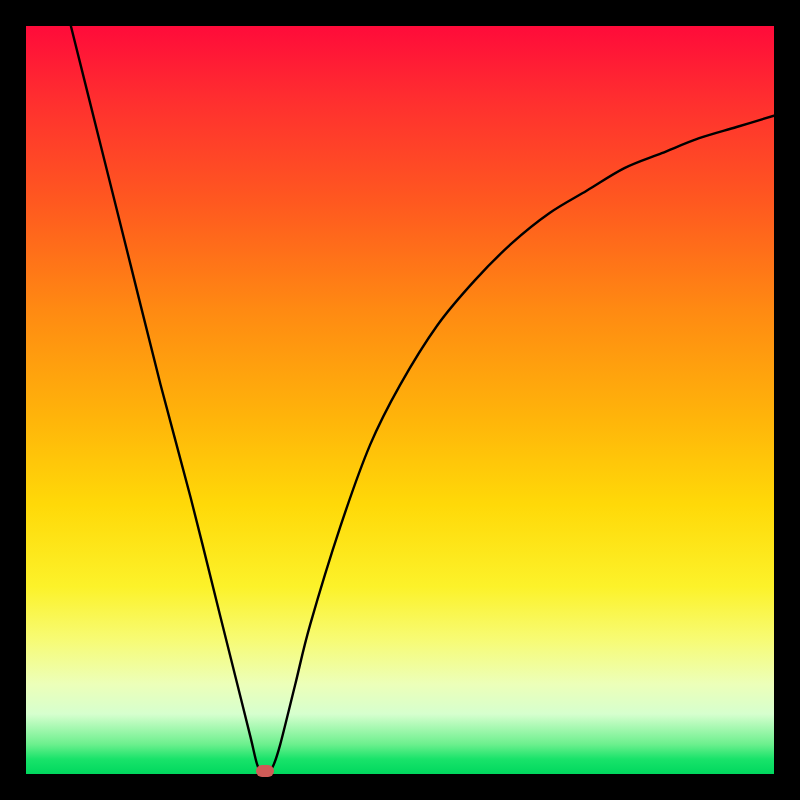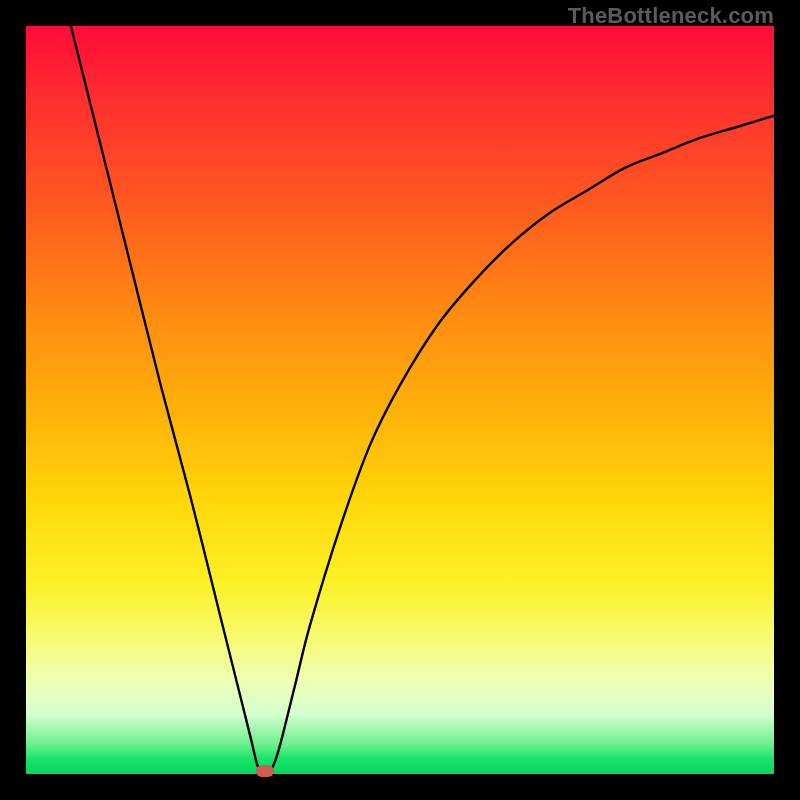--- a/index.html
+++ b/index.html
@@ -54,21 +54,20 @@
     width: 18px;
     height: 12px;
     background: #cf5b57;
     border-radius: 6px;
   }
 </style>
 </head>
 <body>
 
 <div class="frame">
-  <div class="attribution">TheBottleneck.com</div>
 
   <div class="plot-area">
     <svg class="curve" viewBox="0 0 748 748" preserveAspectRatio="none">
       <path d="M 44.88 0.00 C 49.87 19.95, 64.83 79.79, 74.80 119.68 C 84.77 159.57, 94.75 199.47, 104.72 239.36 C 114.69 279.25, 124.67 320.39, 134.64 359.04 C 144.61 397.69, 154.59 432.59, 164.56 471.24 C 174.53 509.89, 187.00 561.00, 194.48 590.92 C 201.96 620.84, 204.45 630.81, 209.44 650.76 C 214.43 670.71, 220.66 695.64, 224.40 710.60 C 228.14 725.56, 229.39 734.29, 231.88 740.52 C 234.37 746.75, 236.87 748.00, 239.36 748.00 C 241.85 748.00, 244.35 745.51, 246.84 740.52 C 249.33 735.53, 250.58 731.79, 254.32 718.08 C 258.06 704.37, 264.29 678.19, 269.28 658.24 C 274.27 638.29, 276.76 624.58, 284.24 598.40 C 291.72 572.22, 304.19 531.08, 314.16 501.16 C 324.13 471.24, 334.11 442.57, 344.08 418.88 C 354.05 395.19, 362.78 378.99, 374.00 359.04 C 385.22 339.09, 398.93 316.65, 411.40 299.20 C 423.87 281.75, 436.33 268.03, 448.80 254.32 C 461.27 240.61, 473.73 228.14, 486.20 216.92 C 498.67 205.70, 511.13 195.73, 523.60 187.00 C 536.07 178.27, 548.53 172.04, 561.00 164.56 C 573.47 157.08, 585.93 148.35, 598.40 142.12 C 610.87 135.89, 623.33 132.15, 635.80 127.16 C 648.27 122.17, 660.73 116.56, 673.20 112.20 C 685.67 107.84, 698.13 104.72, 710.60 100.98 C 723.07 97.24, 741.77 91.63, 748.00 89.76" fill="none" stroke="#000000" stroke-width="2.4" stroke-linecap="round" stroke-linejoin="round"></path>
     </svg>
     <div class="marker" style="left: 230.36px; top: 739px; background: rgb(207, 91, 87);"></div>
   </div>
 </div>
 
 </body></html>

